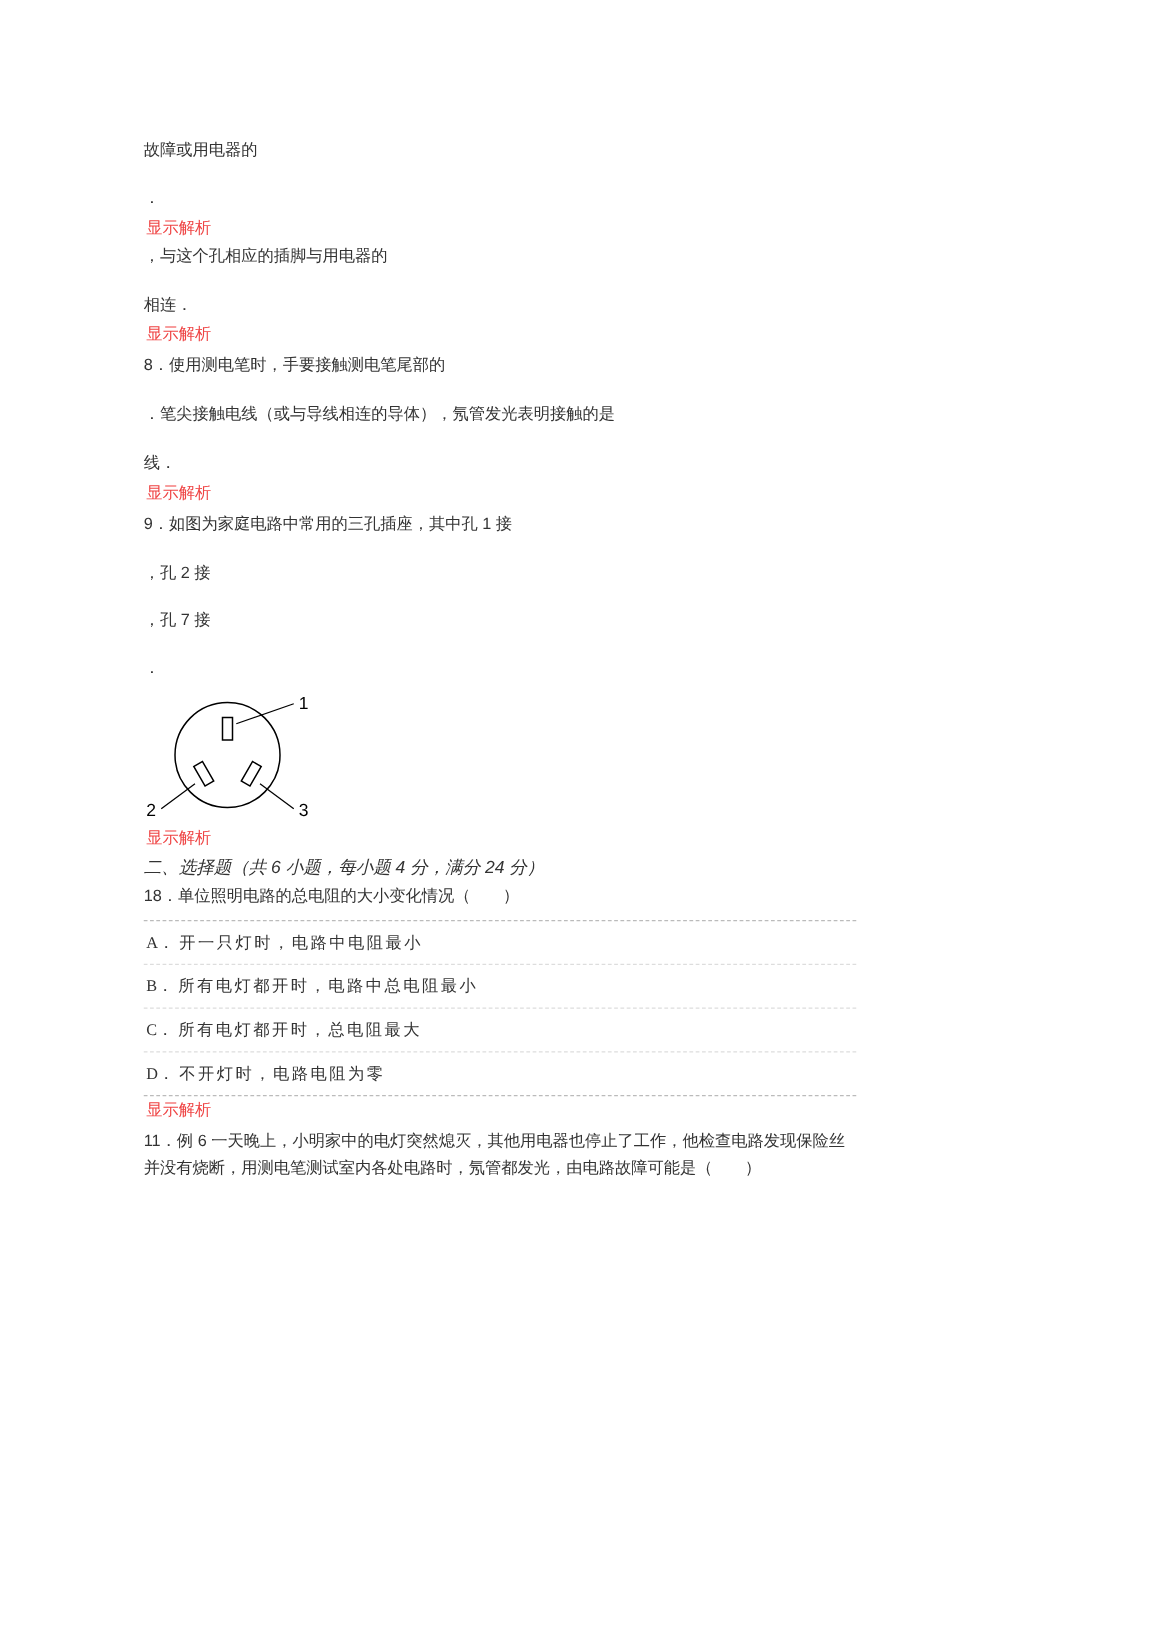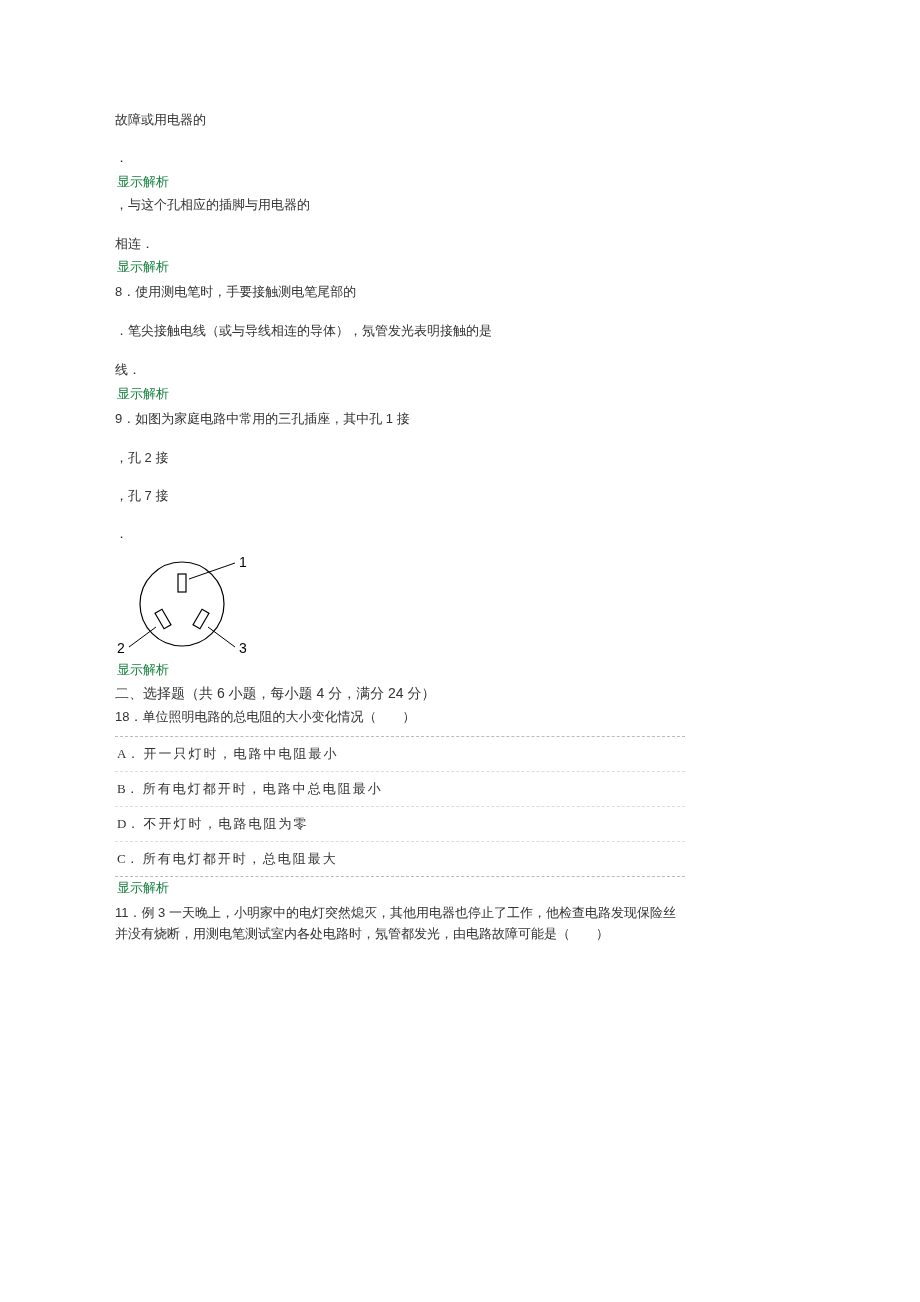--- a/index.html
+++ b/index.html
@@ -20,34 +20,35 @@
     line-height: 1.6;
     margin: 0 0 18px 0;
   }
   .dot {
     font-size: 13px;
     color: #333;
     margin: 0 0 6px 0;
   }
   .show-explain {
     font-size: 13px;
-    color: #15803d;
+    color: #ef4444;
     margin: 0 0 4px 0;
     padding-left: 2px;
   }
   .q-start {
     font-size: 13px;
     color: #333;
     margin: 6px 0 18px 0;
     line-height: 1.6;
   }
   .section-title {
     font-size: 14px;
     color: #333;
     margin: 6px 0 4px 0;
+    font-style: italic;
   }
   .q-block {
     margin: 0 0 2px 0;
   }
   .q-text {
     font-size: 13px;
     color: #333;
     margin: 4px 0 8px 0;
     line-height: 1.6;
   }
@@ -124,22 +125,22 @@
 
   <p class="show-explain">显示解析</p>
 
   <p class="section-title">二、选择题（共 6 小题，每小题 4 分，满分 24 分）</p>
 
   <div class="q-block">
     <p class="q-text">18．单位照明电路的总电阻的大小变化情况（　　）</p>
     <div class="options-box">
       <div class="option-row"><span class="option-label">A．</span><span>开一只灯时，电路中电阻最小</span></div>
       <div class="option-row"><span class="option-label">B．</span><span>所有电灯都开时，电路中总电阻最小</span></div>
+      <div class="option-row"><span class="option-label">C．</span><span>所有电灯都开时，总电阻最大</span></div>
       <div class="option-row"><span class="option-label">D．</span><span>不开灯时，电路电阻为零</span></div>
-      <div class="option-row"><span class="option-label">C．</span><span>所有电灯都开时，总电阻最大</span></div>
     </div>
   </div>
 
   <p class="show-explain">显示解析</p>
 
-  <p class="q-text" style="margin-top:6px">11．例 3 一天晚上，小明家中的电灯突然熄灭，其他用电器也停止了工作，他检查电路发现保险丝并没有烧断，用测电笔测试室内各处电路时，氖管都发光，由电路故障可能是（　　）</p>
+  <p class="q-text" style="margin-top:6px">11．例 6 一天晚上，小明家中的电灯突然熄灭，其他用电器也停止了工作，他检查电路发现保险丝并没有烧断，用测电笔测试室内各处电路时，氖管都发光，由电路故障可能是（　　）</p>
 
 </div>
 
 </body></html>

